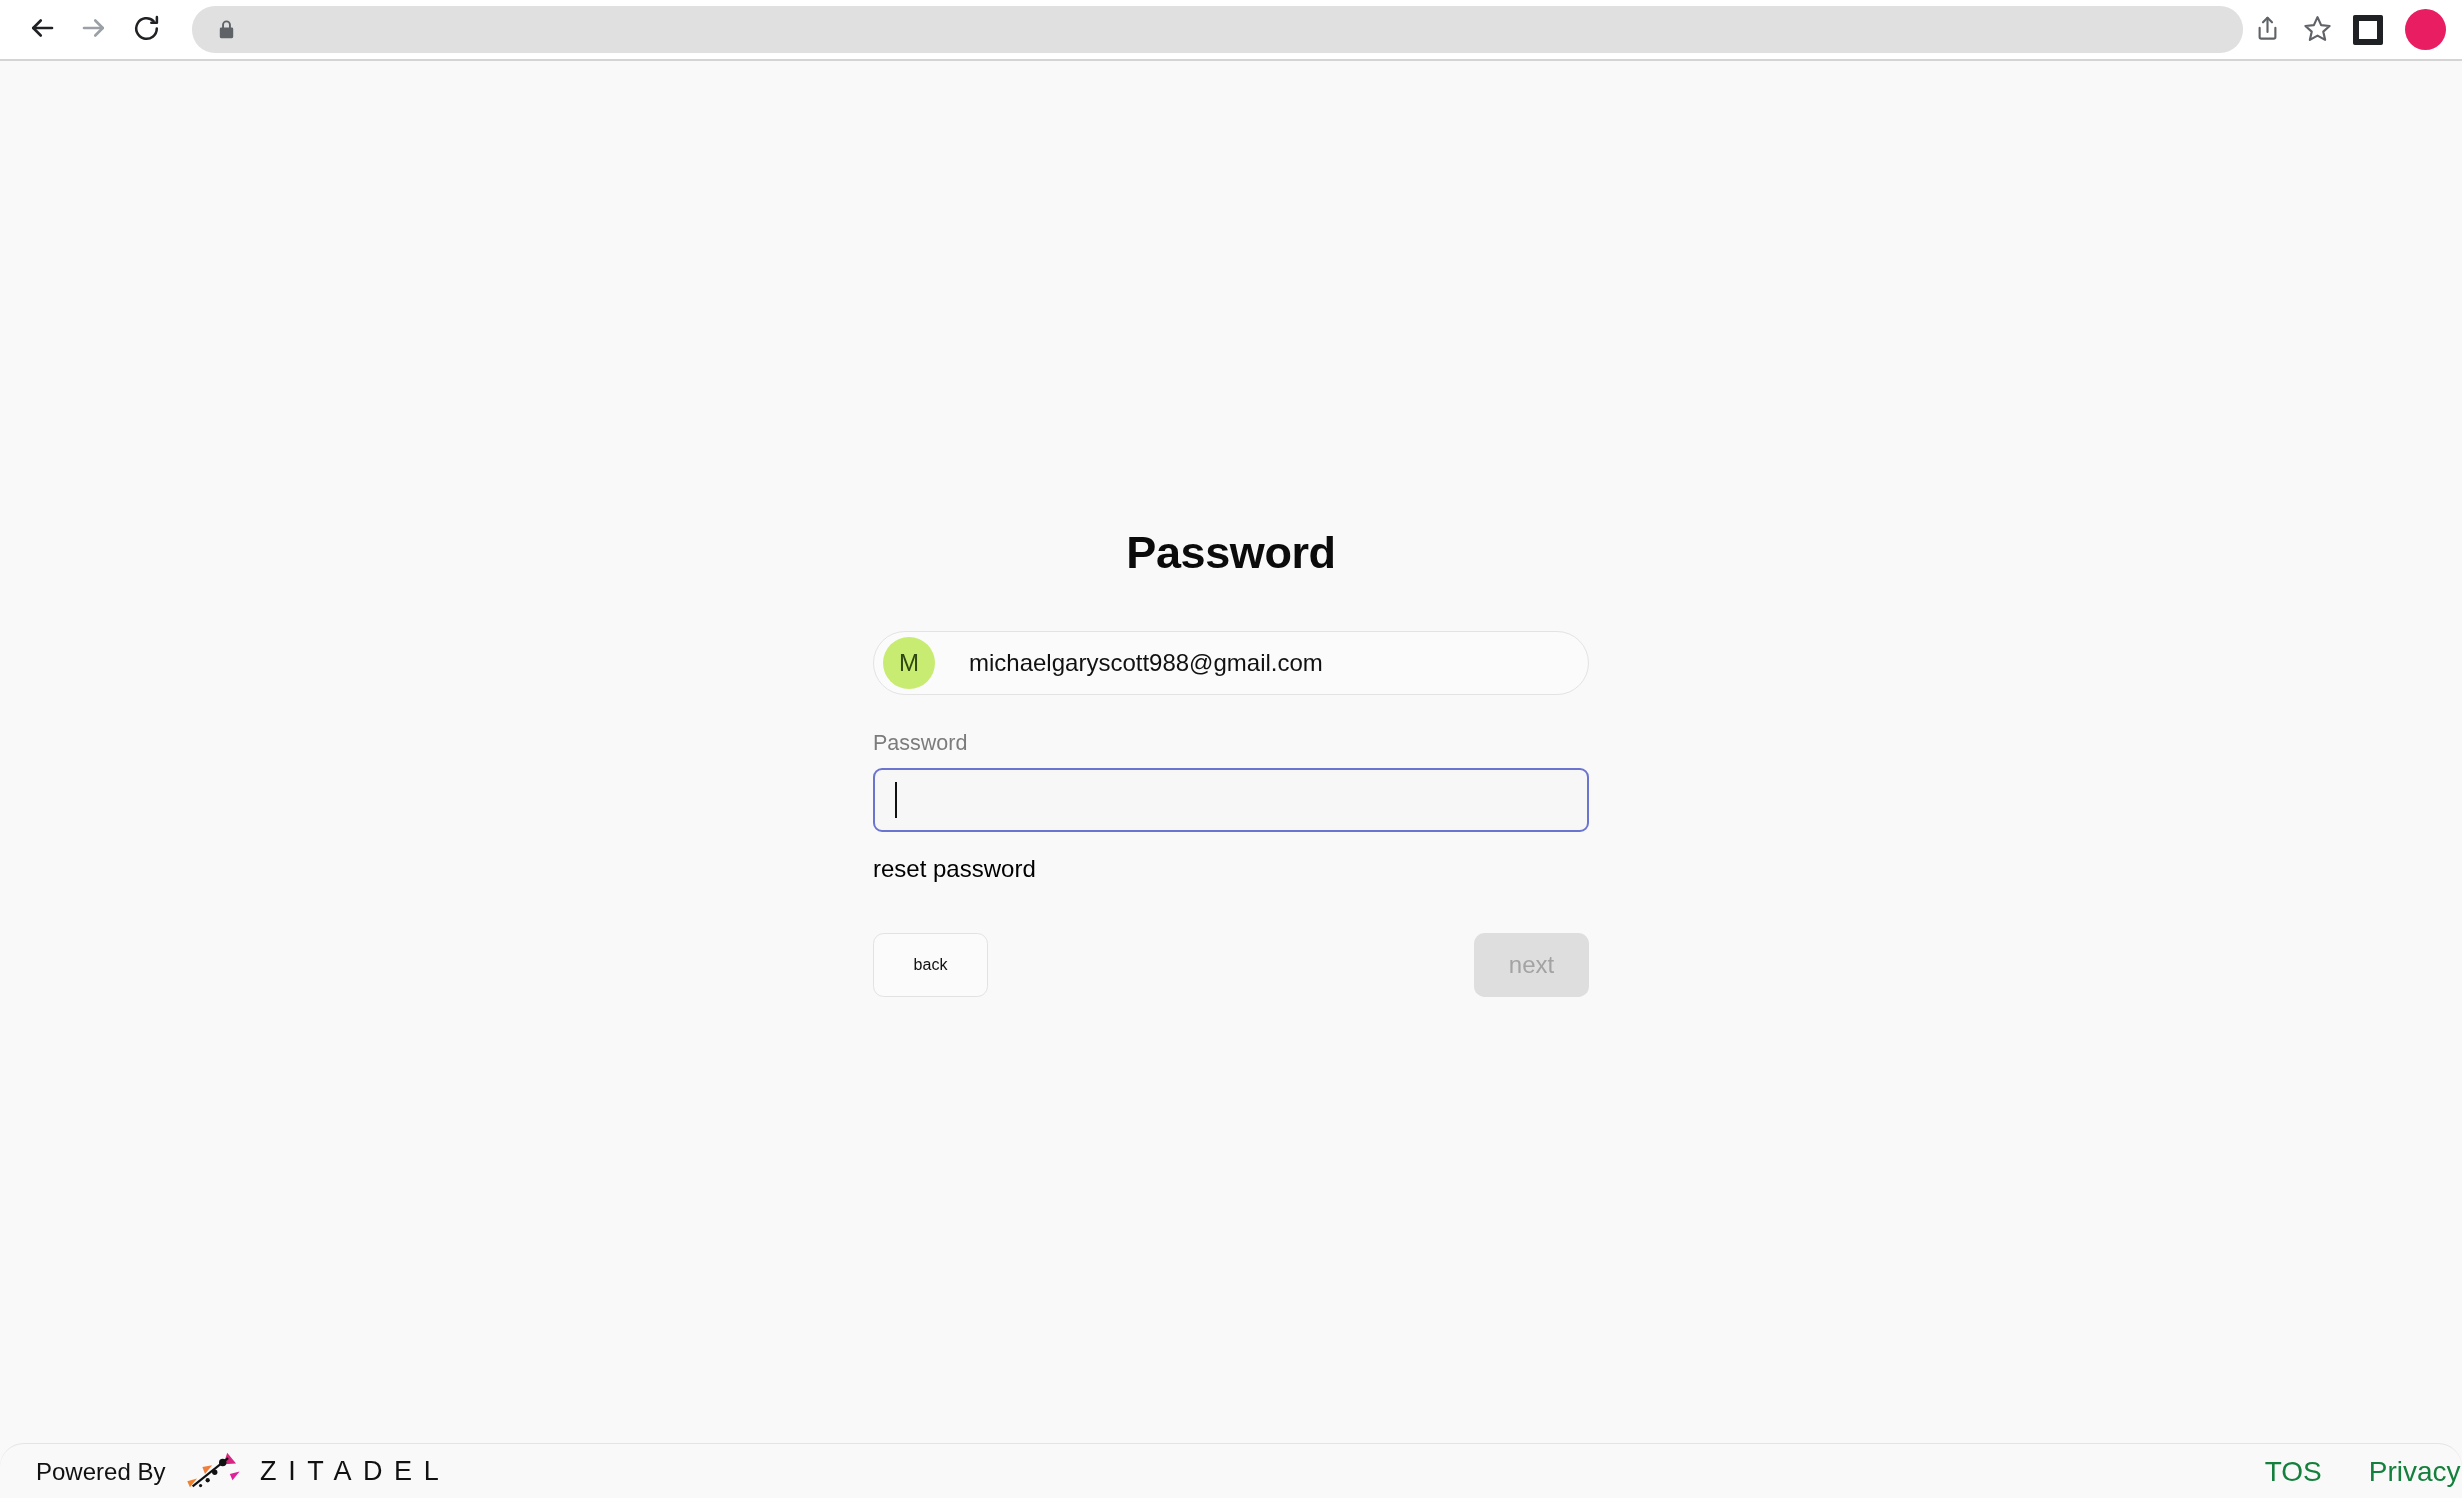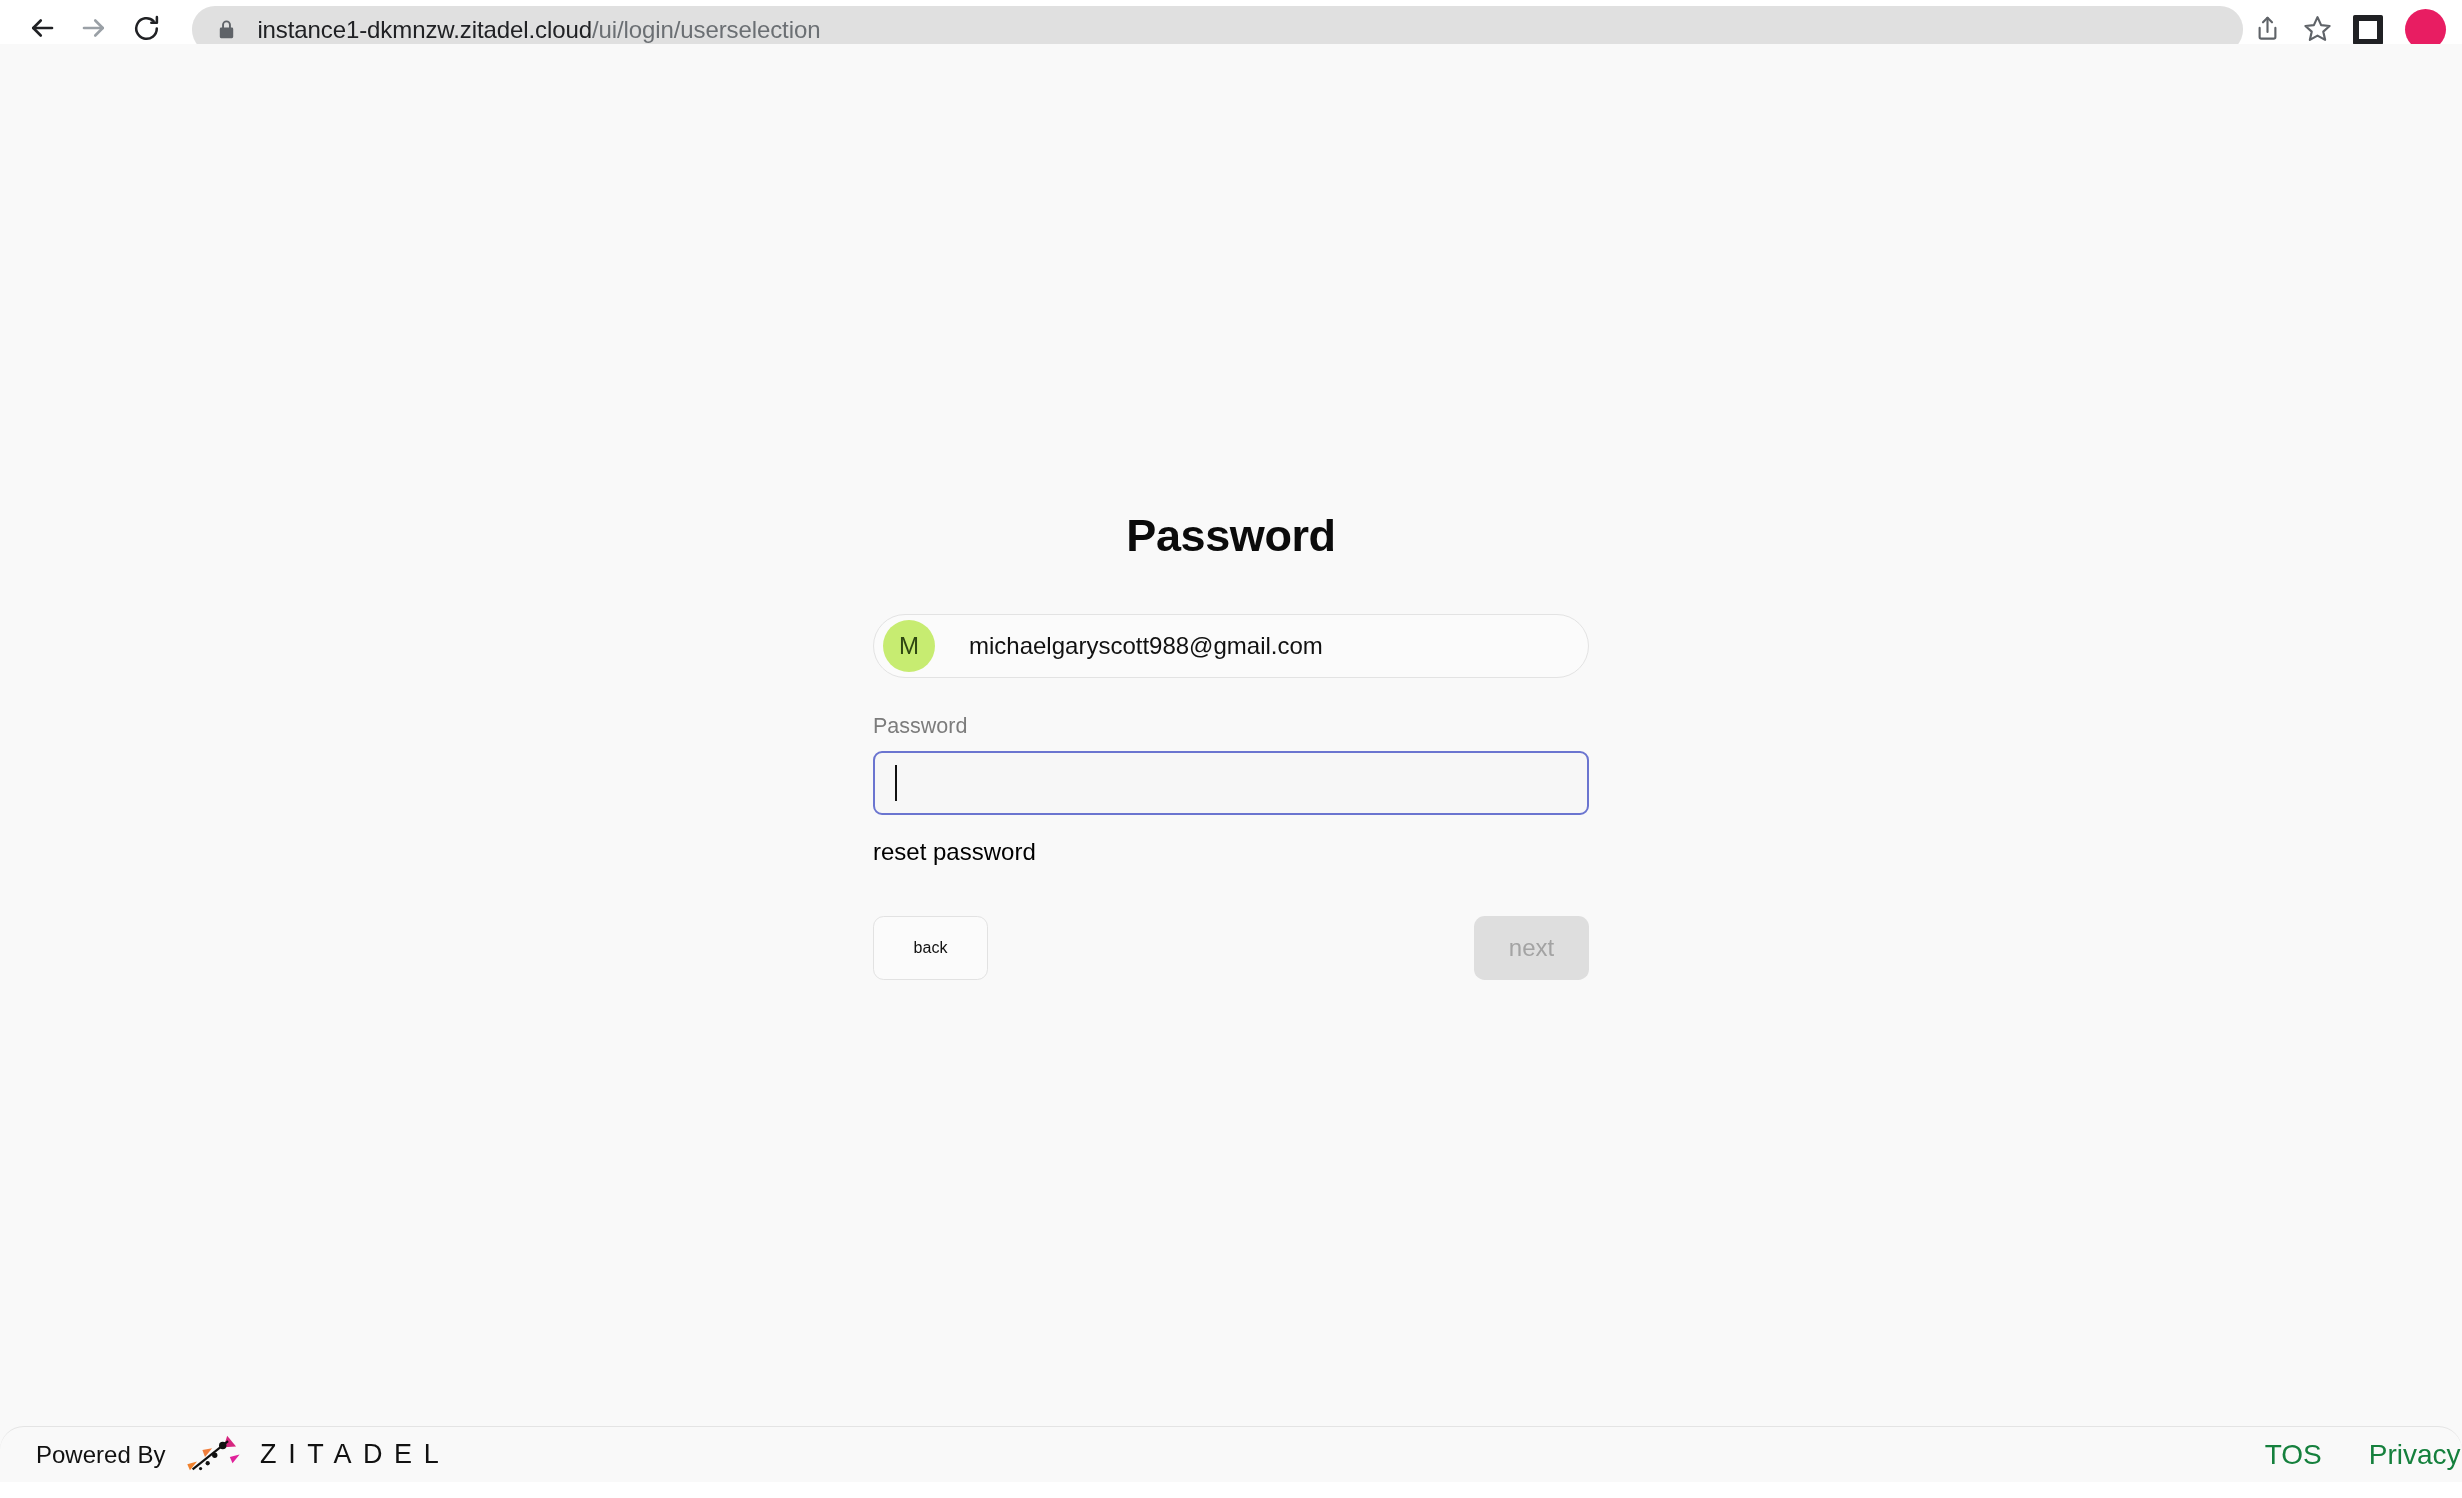--- a/index.html
+++ b/index.html
@@ -77,21 +77,21 @@
     width: 41px; height: 41px;
     border-radius: 50%;
     background: #e81d62;
     margin-left: 12.5px;
     flex: 0 0 auto;
   }
 
   
   .viewport {
     position: absolute;
-    top: 44px; left: 0;
+    top: 61px; left: 0;
     width: 2462px;
     height: 1438px;
     background: #f9f9f9;
     overflow: hidden;
   }
 
   .page-main {
     position: absolute;
     top: 0; left: 0;
     width: 2462px;
@@ -295,21 +295,20 @@
       </svg>
     </span>
   </div>
 
   <div class="url-bar">
     <span class="lock-icon">
       <svg width="23" height="23" viewBox="0 0 24 24" fill="#5f6368">
         <path d="M12 2.5a4.6 4.6 0 0 0-4.6 4.6V10H6.4A1.4 1.4 0 0 0 5 11.4v8.2A1.4 1.4 0 0 0 6.4 21h11.2a1.4 1.4 0 0 0 1.4-1.4v-8.2A1.4 1.4 0 0 0 17.6 10h-1V7.1A4.6 4.6 0 0 0 12 2.5zm0 2a2.6 2.6 0 0 1 2.6 2.6V10H9.4V7.1A2.6 2.6 0 0 1 12 4.5z"></path>
       </svg>
     </span>
-    <span class="url-text"><span>instance1-dkmnzw.zitadel.cloud</span><span class="url-path">/ui/login/userselection</span></span>
   </div>
 
   <div class="toolbar-right">
     <div class="toolbar-icon">
       <span>
         <svg width="27" height="27" viewBox="0 0 24 24" fill="none" stroke="#5f6368" stroke-width="1.9" stroke-linecap="round" stroke-linejoin="round">
           <path d="M5 11.5v8a1.5 1.5 0 0 0 1.5 1.5h11a1.5 1.5 0 0 0 1.5-1.5v-8"></path>
           <line x1="12" y1="2.5" x2="12" y2="15"></line>
           <polyline points="8,6.5 12,2.5 16,6.5"></polyline>
         </svg>

